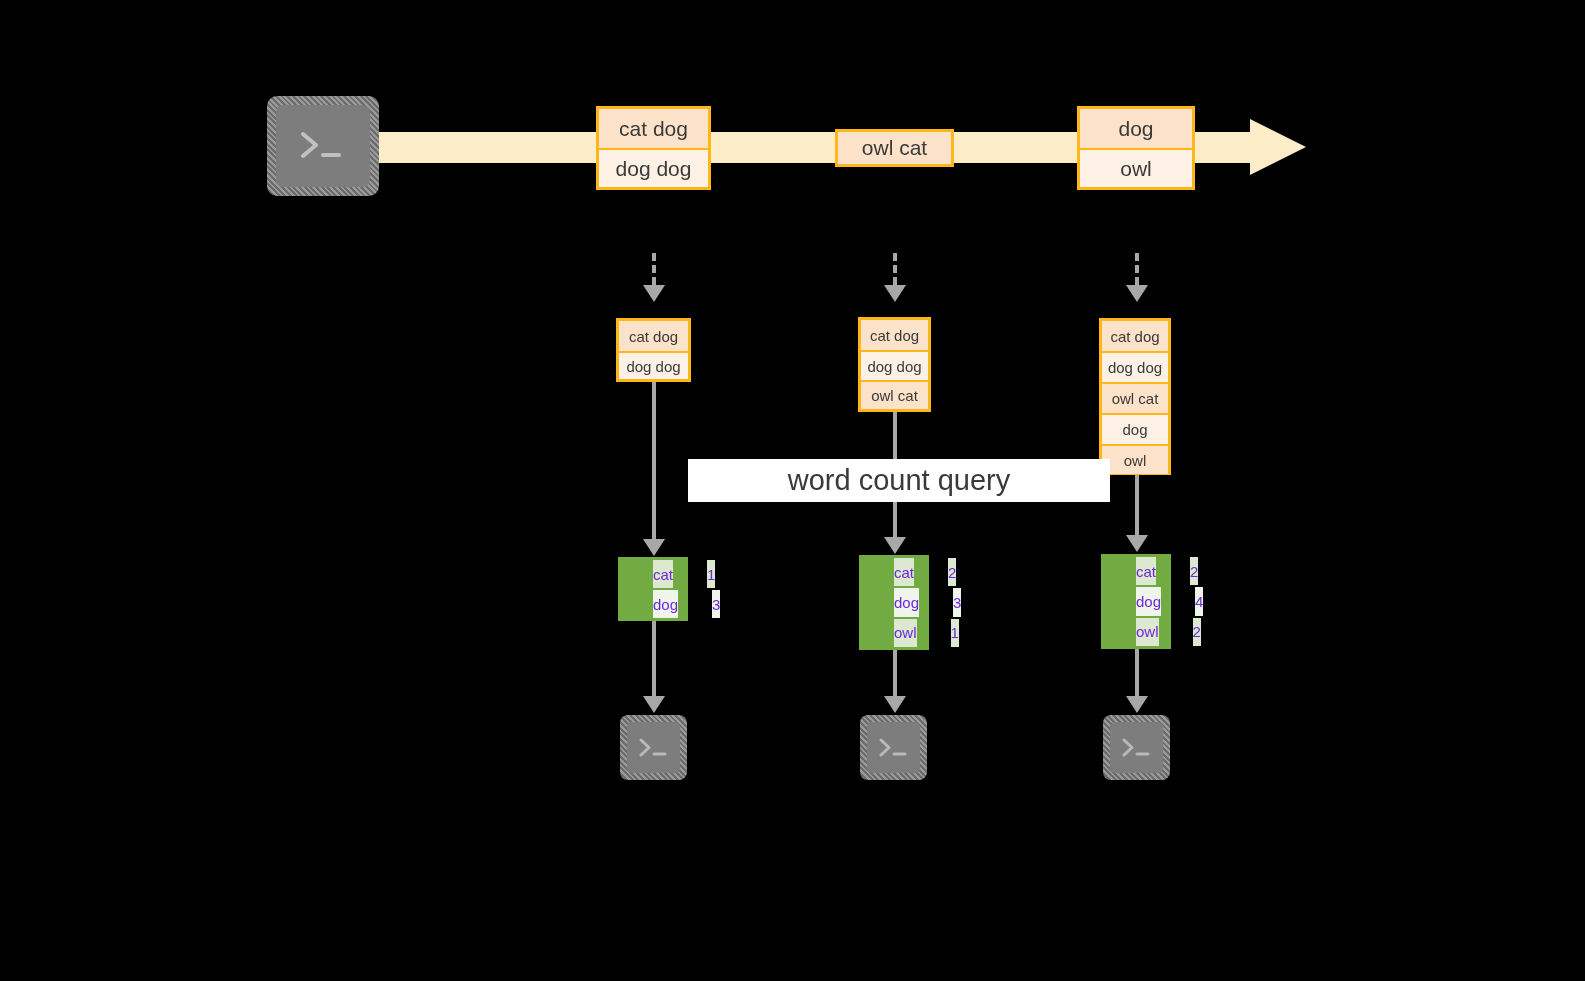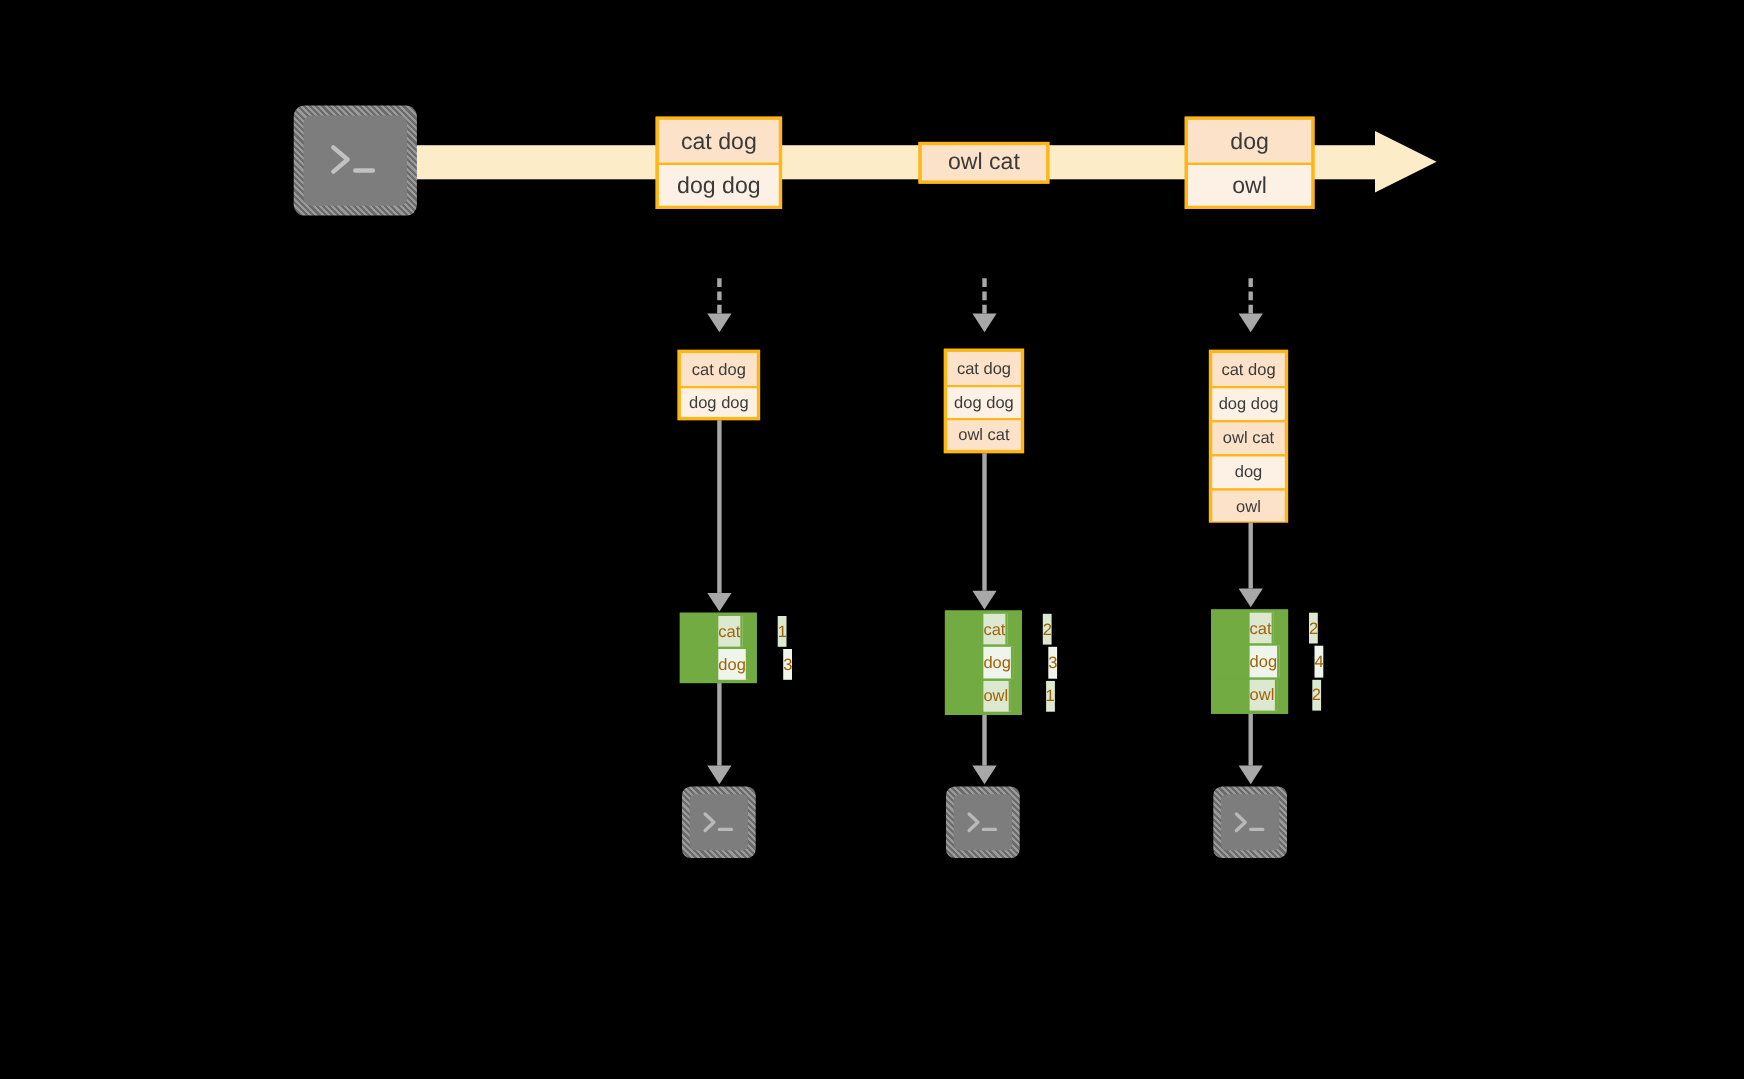--- a/index.html
+++ b/index.html
@@ -75,21 +75,21 @@
     background: #72ab41;
     display: flex;
     flex-direction: column;
   }
   .kvrow { display: flex; flex: 1 1 auto; }
   .kvrow .k, .kvrow .v {
     box-sizing: border-box;
     display: flex;
     align-items: center;
     justify-content: center;
-    color: #a16207;
+    color: #6d28d9;
     white-space: nowrap;
     margin-left: 32px;
   }
   .kvrow .k { border-right: 2px solid #72ab41; }
   .kvrow.odd  .k, .kvrow.odd  .v { background: #dde8d0; }
   .kvrow.even .k, .kvrow.even .v { background: #f0f5ec; }
 
   
   .vline {
     position: absolute;
@@ -271,14 +271,15 @@
   <div class="vhead" style="left:1126px; top:696px;"></div>
 
   <div class="terminal" style="left:1103px; top:715px; width:67px; height:65px; border-radius:8px;">
     <div class="inner" style="left:7px; top:7px; right:7px; bottom:7px; border-radius:5px;"></div>
     <svg width="40" height="26" viewBox="0 0 40 26">
       <path d="M7 5 L15 12.5 L7 20" fill="none" stroke="#d3d3d3" stroke-width="3" stroke-linecap="round" stroke-linejoin="round" opacity="0.7"></path>
       <line x1="20" y1="19" x2="31" y2="19" stroke="#d3d3d3" stroke-width="3" stroke-linecap="round" opacity="0.7"></line>
     </svg>
   </div>
 
+  <div class="querylabel" style="left:688px; top:459px; width:422px; height:43px; font-size:29px;">word count query</div>
 
 </div>
 
 </body></html>

